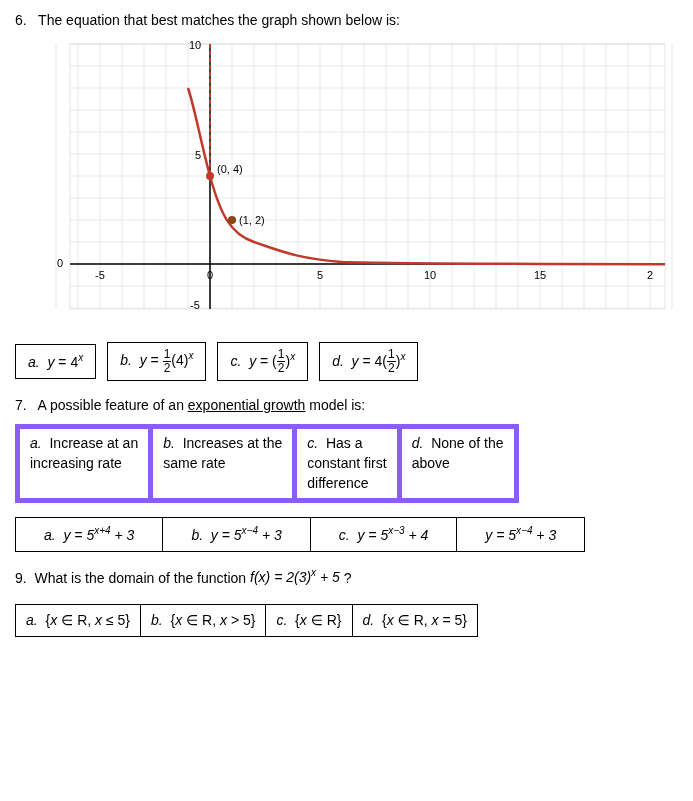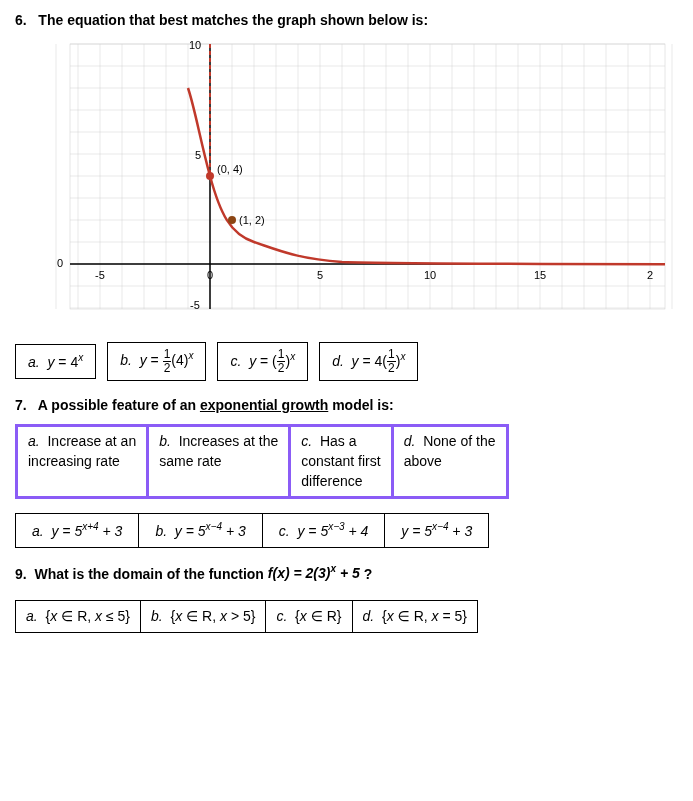--- a/index.html
+++ b/index.html
@@ -10,41 +10,40 @@
       color: #000;
       width: 693px;
       padding: 10px 15px;
     }
     .question {
       margin-bottom: 14px;
     }
     .question-text {
       margin-bottom: 8px;
       line-height: 1.5;
-      font-weight: bold;
     }
     .underline { text-decoration: underline; }
     .italic { font-style: italic; }
     
     
     .graph-container {
       margin: 6px 0 10px 20px;
       position: relative;
     }
     svg.graph {
       border: none;
     }
 
     
     .answer-table {
       border-collapse: collapse;
       margin-top: 6px;
     }
     .answer-table td {
-      border: 3px solid #8b5cf6;
+      border: 5px solid #8b5cf6;
       padding: 5px 10px;
       vertical-align: top;
       min-width: 100px;
       line-height: 1.4;
     }
 
     
     .frac {
       display: inline-flex;
       flex-direction: column;
@@ -77,21 +76,21 @@
     }
 
     .q8-answers {
       display: flex;
       flex-direction: row;
       align-items: stretch;
       margin-top: 6px;
     }
     .q8-answers .ans-box {
       border: 1px solid #000;
-      padding: 5px 16px;
+      padding: 5px 28px;
       margin-right: -1px;
       white-space: nowrap;
       line-height: 1.5;
     }
 
     .q9-answers {
       display: flex;
       flex-direction: row;
       align-items: flex-end;
       margin-top: 16px;

